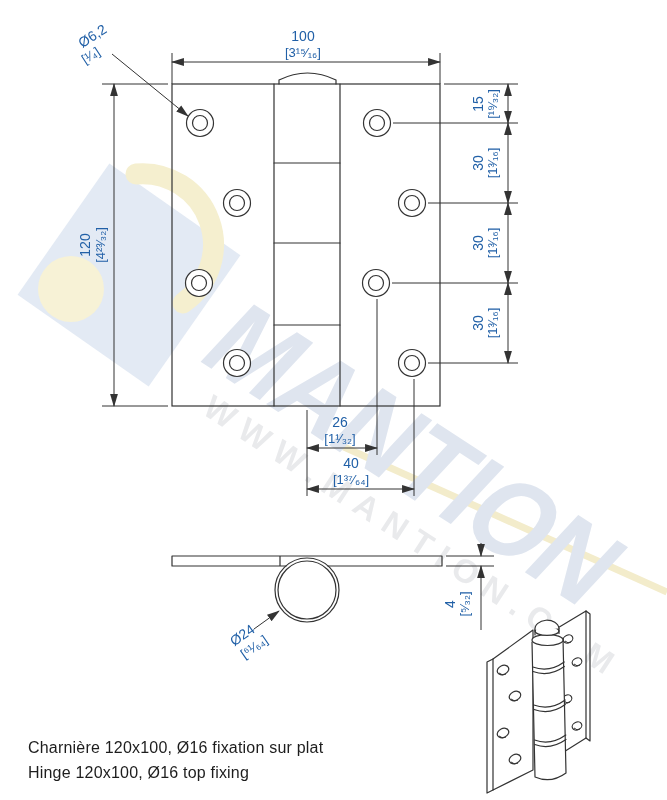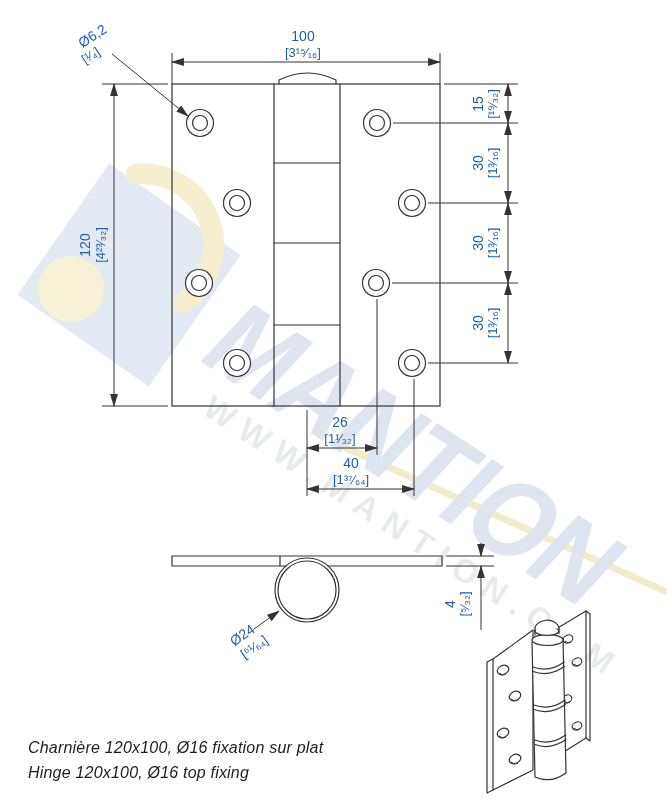--- a/index.html
+++ b/index.html
@@ -5,21 +5,21 @@
   html,body{margin:0;padding:0;background:#fff;}
   #canvas{
     position:relative;width:667px;height:800px;background:#ffffff;
     overflow:hidden;font-family:"Liberation Sans","DejaVu Sans",sans-serif;
   }
   #canvas svg{position:absolute;left:0;top:0;}
   .wm{z-index:1;}
   .draw{z-index:2;}
   .caption{
     position:absolute;z-index:3;left:28px;color:#1d1d1d;
-    font-size:16px;letter-spacing:.2px;white-space:nowrap;font-style:italic;
+    font-size:16px;letter-spacing:.2px;white-space:nowrap;
   }
   .caption.fr{top:739px;}
   .caption.en{top:764px;}
   
   .ln{stroke:#333;stroke-width:1.2;fill:none;stroke-linecap:round;}
   .thin{stroke:#333;stroke-width:1;fill:none;}
   .wh{fill:#fff;}
   .dimtxt{fill:#2160a7;font-size:14px;text-anchor:middle;font-family:"Liberation Sans","DejaVu Sans",sans-serif;}
   .dimtxt.br{font-size:13px;}
   .wm-brand{fill:#dfe5ef;font-weight:bold;font-size:112px;letter-spacing:-2px;}

